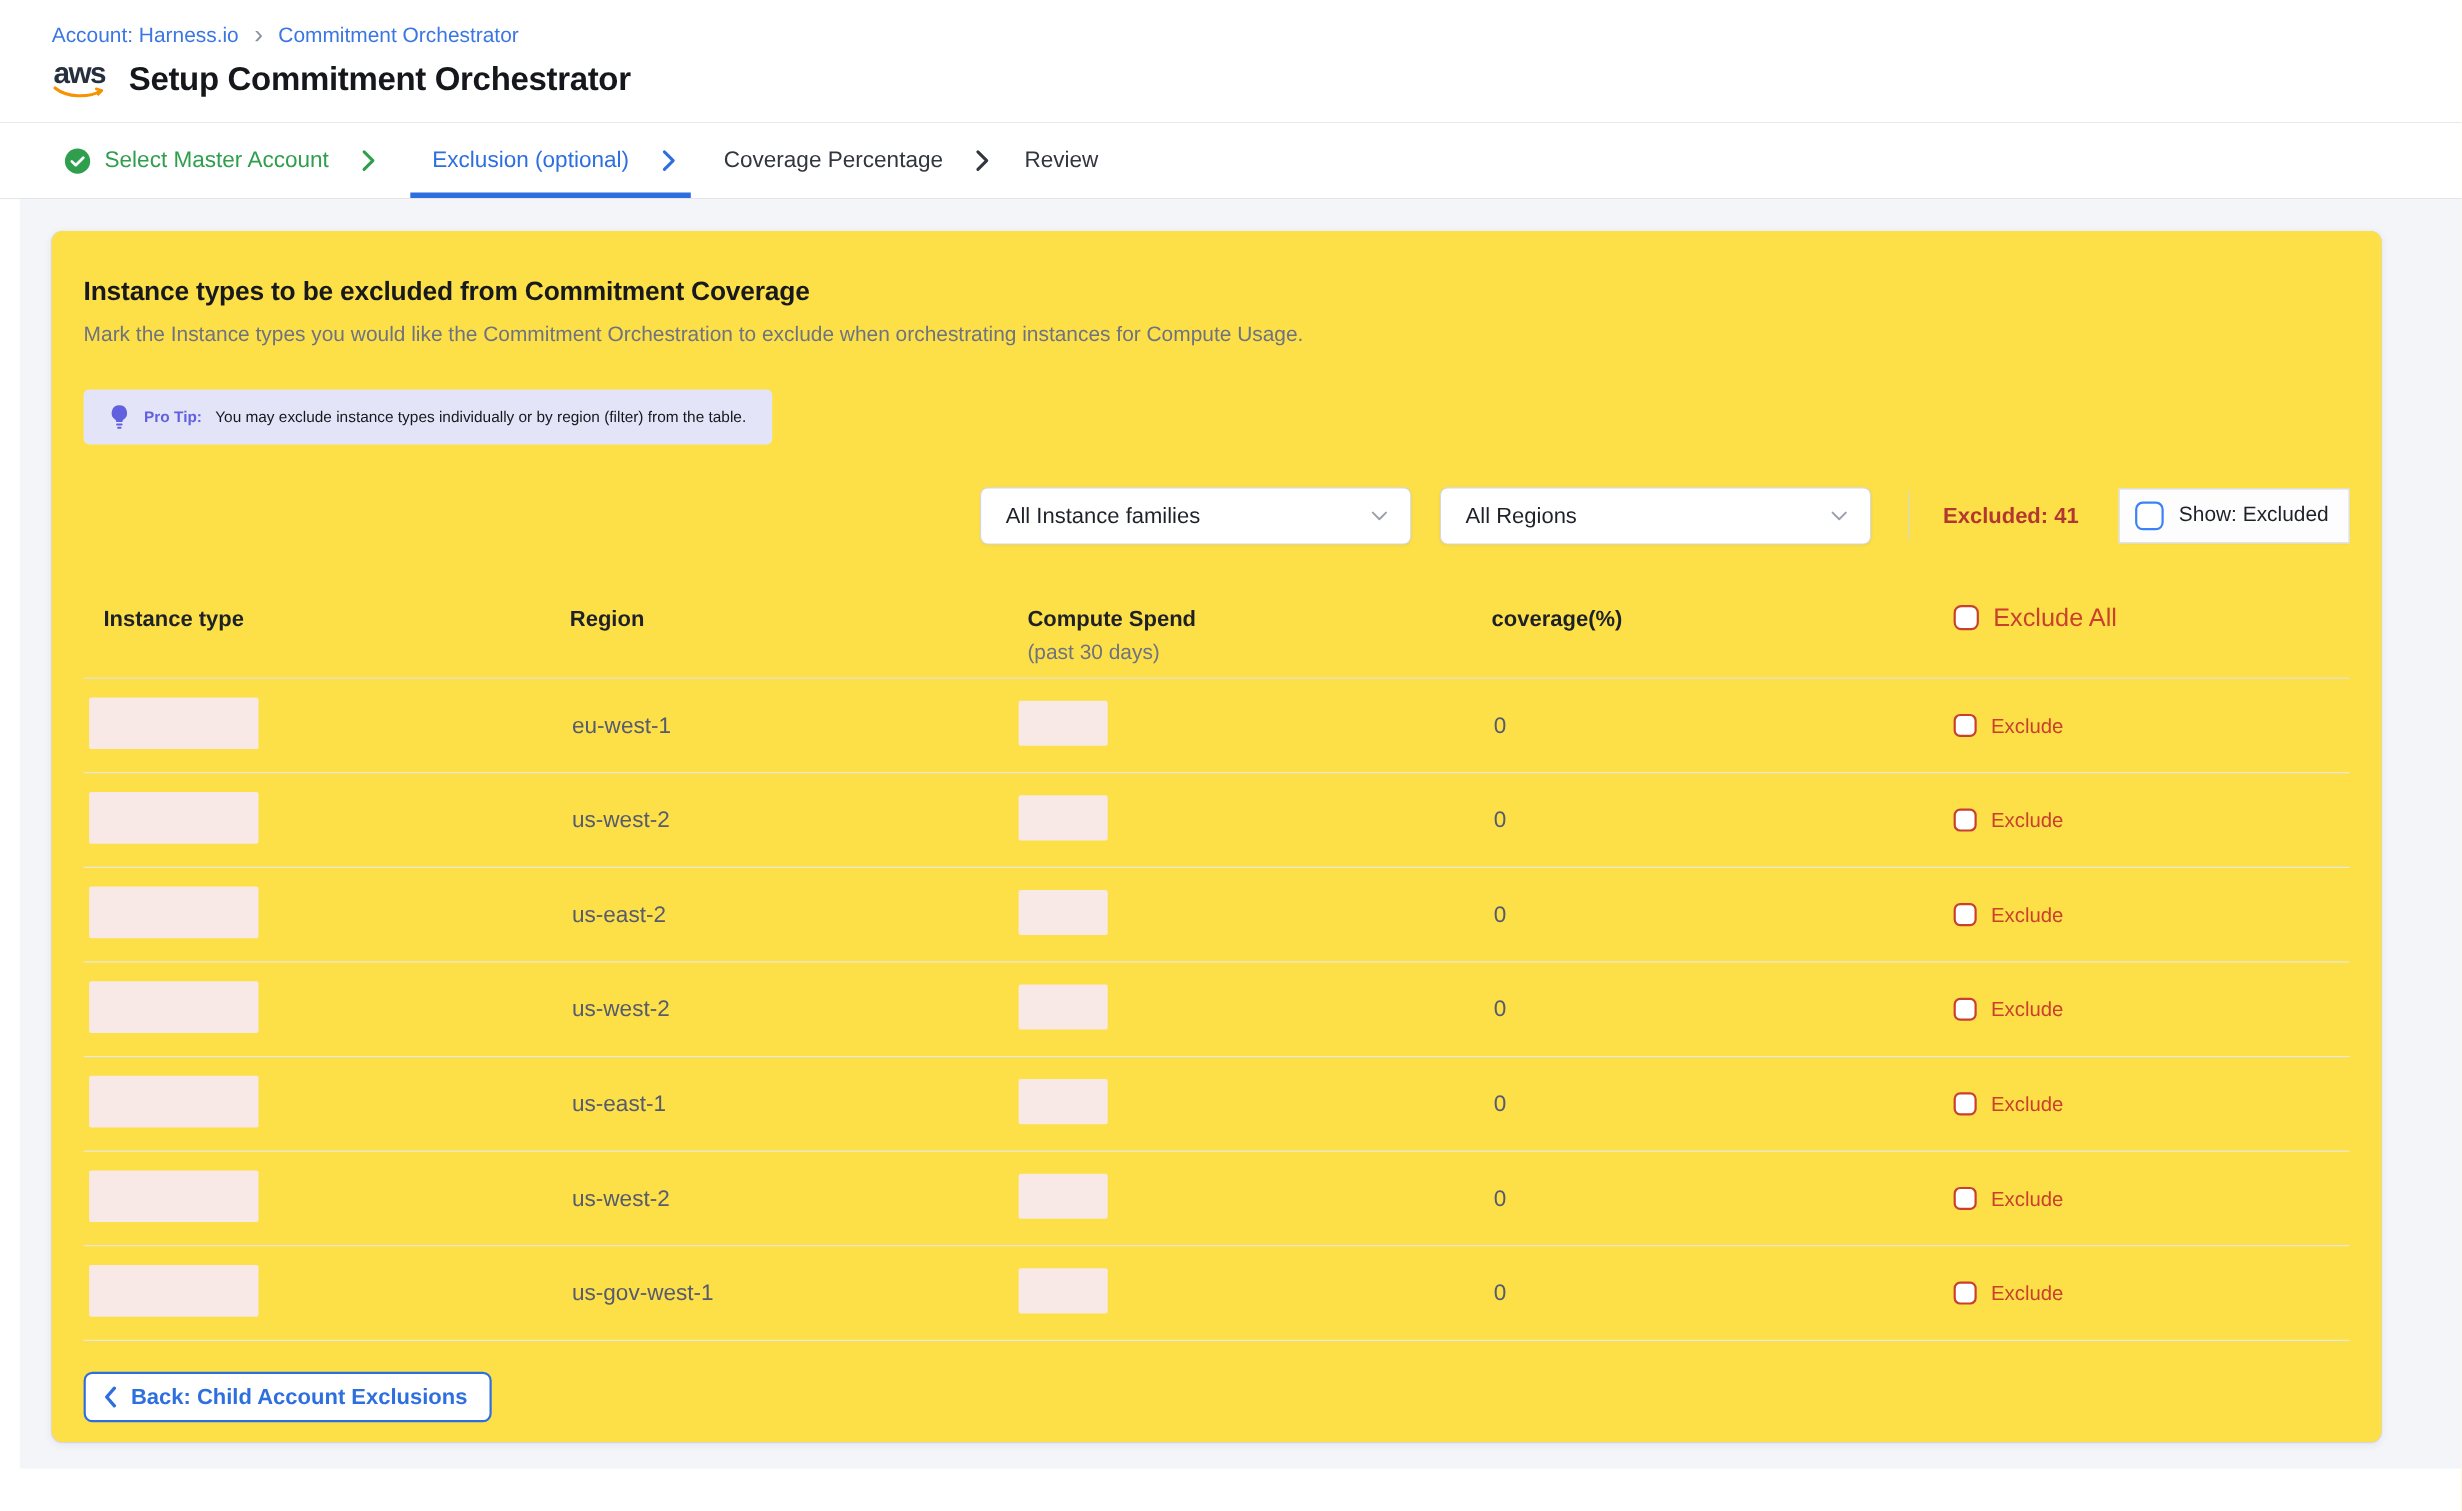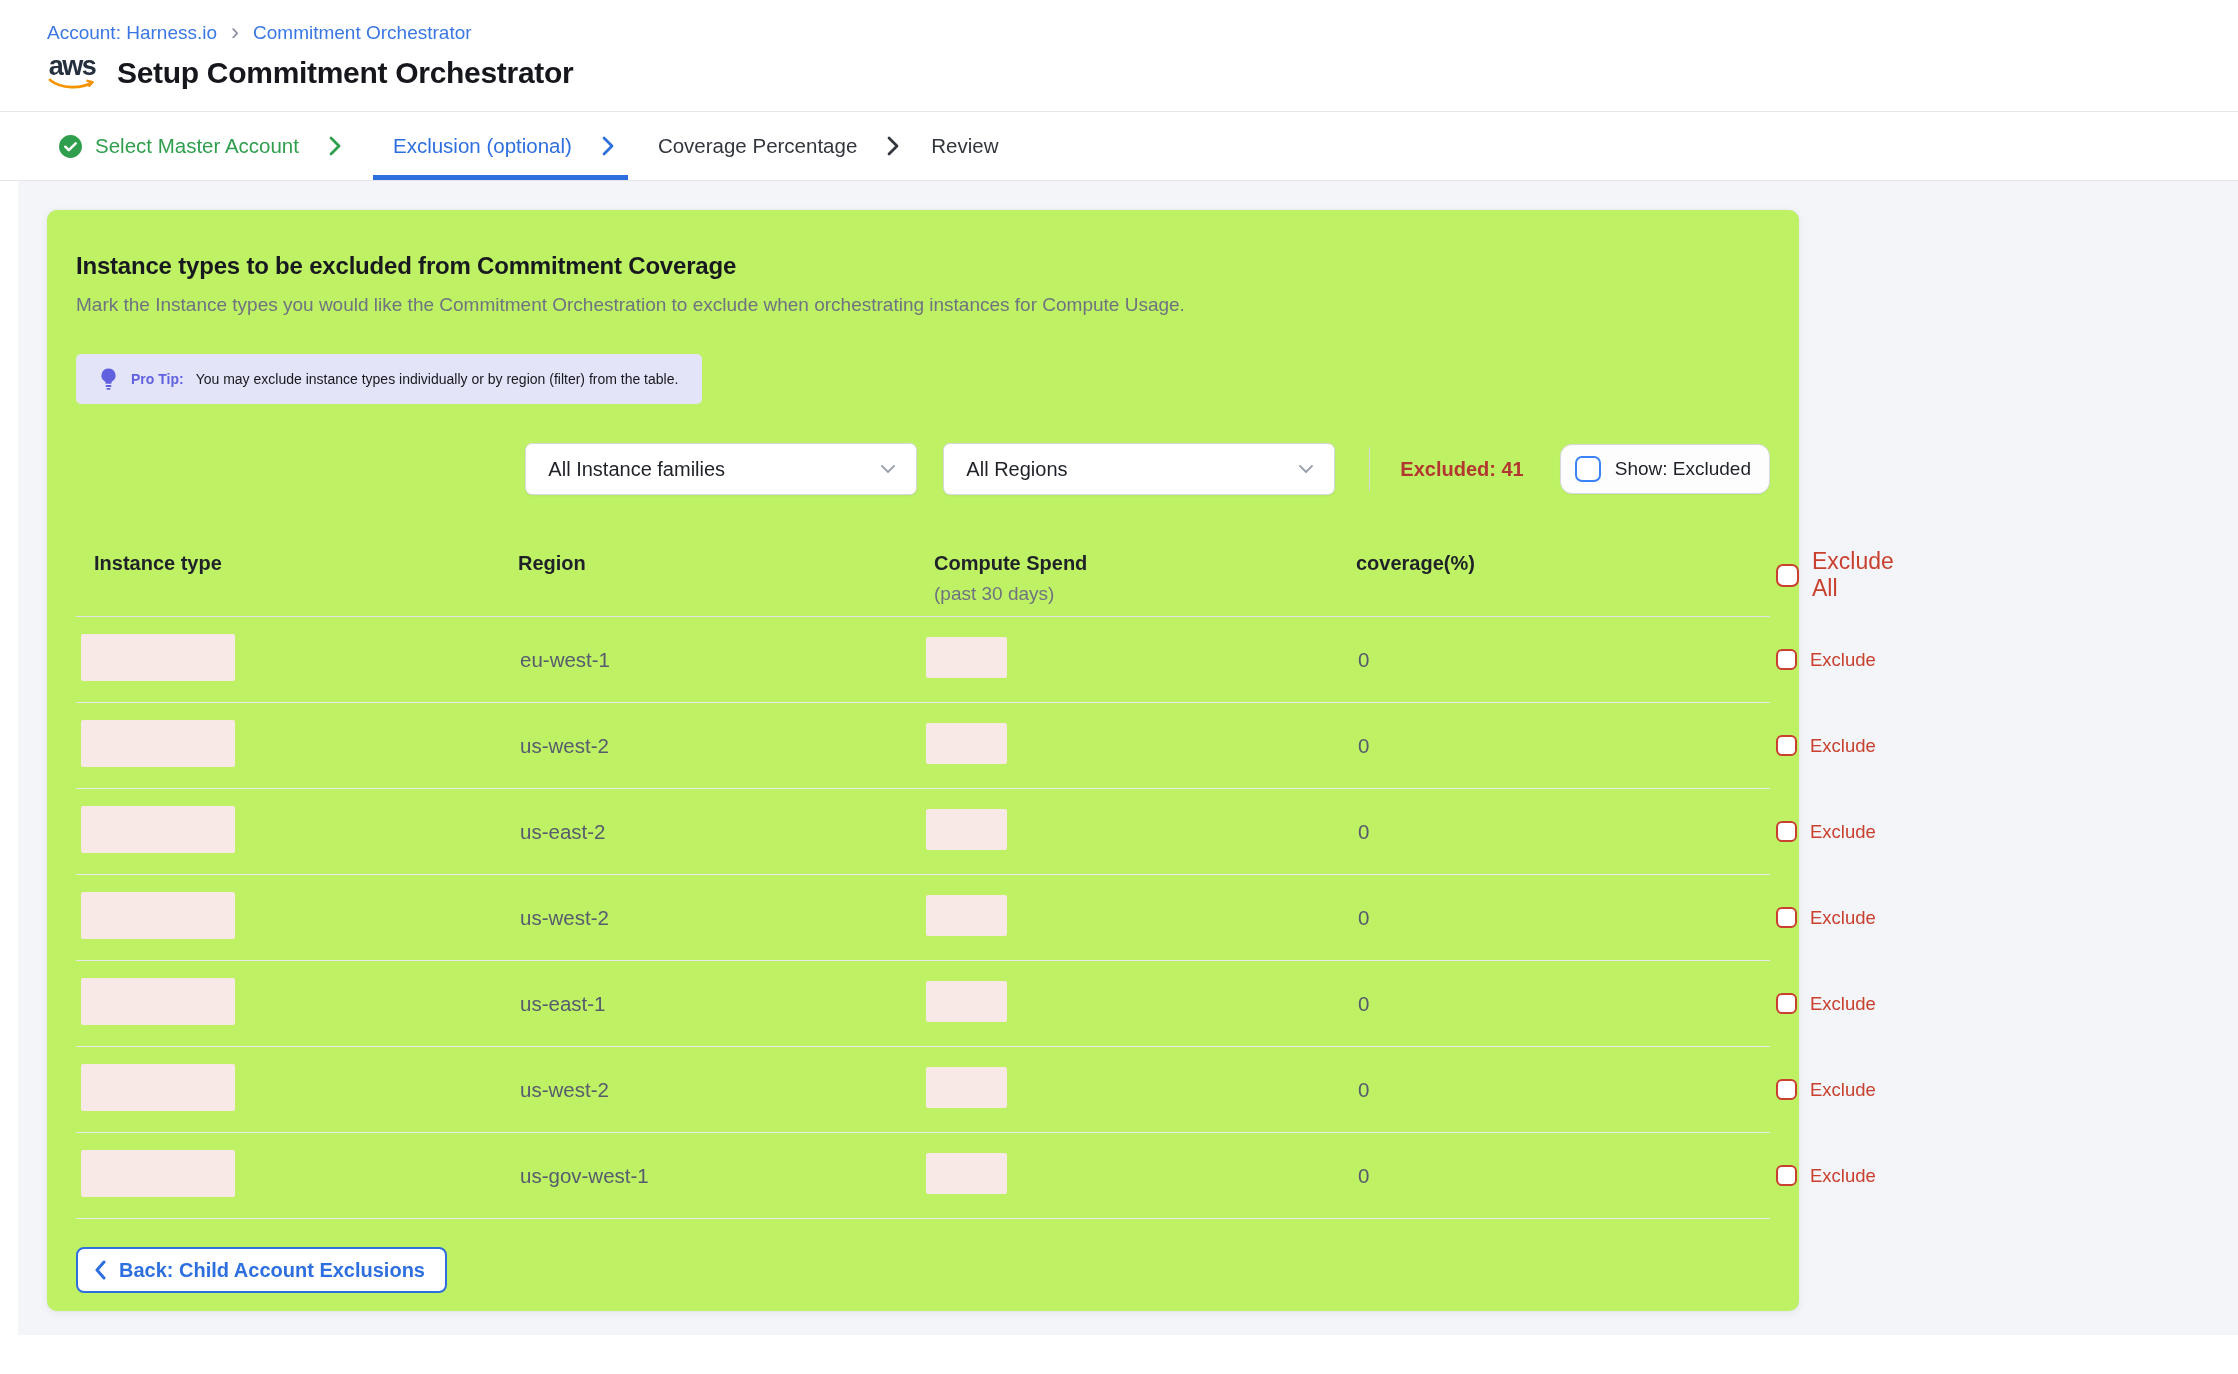--- a/index.html
+++ b/index.html
@@ -30,21 +30,21 @@
   .step{display:flex; align-items:center; gap:28px; margin-right:30px; font-size:20.5px;}
   .step .step-inner{display:flex; align-items:center; gap:12px;}
   .step.completed .step-label{color:var(--green);}
   .step.active{padding:0 12px 0 20px; box-shadow:inset 0 -5px 0 0 var(--blue);}
   .step.active .step-label{color:var(--blue);}
   .step.upcoming .step-label{color:#32363d;}
   .chev{flex:0 0 auto; display:block;}
   
   .content{background:var(--bg-gray); margin-left:18px; height:1154px; padding:29px 0 0 29px;}
   .card{
-    background:#bef264; width:1752px; min-height:1101px; border-radius:10px;
+    background:#fde047; width:2118px; min-height:1101px; border-radius:10px;
     box-shadow:0 2px 8px rgba(40,45,60,0.07), 0 0 1px rgba(40,45,60,0.12);
     padding:42px 29px 2px 29px;
   }
   .card-heading{font-size:24px; font-weight:bold; color:#17191f; letter-spacing:-0.2px;}
   .card-subheading{font-size:19px; color:var(--text-gray); margin-top:14px;}
   
   .pro-tip{margin-top:38px; display:inline-flex; align-items:center; gap:12px;
     background:var(--tip-bg); border-radius:5px; height:50px; padding:0 24px 0 22px; font-size:14px;}
   .pro-tip-label{color:var(--purple); font-weight:bold;}
   .pro-tip-text{color:#16181d;text-align:right;}
@@ -54,21 +54,21 @@
     width:392px; height:52px; background:#fff; border:1px solid var(--border-gray);
     border-radius:7px; display:flex; align-items:center; justify-content:space-between;
     padding:0 20px 0 22px; font-size:20px; color:#1e2128; cursor:pointer;
     box-shadow:0 1px 2px rgba(30,35,50,0.05);
   }
   .select + .select{margin-left:26px;}
   .vdivider{width:1px; height:44px; background:var(--border-gray); margin:0 30px 0 34px;}
   .excluded-count{font-size:20px; font-weight:bold; color:var(--dark-red); white-space:nowrap;}
   .show-box{
     margin-left:36px; height:50px; display:flex; align-items:center; gap:14px;
-    border:1px solid var(--border-gray); border-radius:12px; background:#fdfdfe;
+    border:1px solid var(--border-gray); border-radius:0; background:#fdfdfe;
     padding:0 18px 0 14px; box-shadow:0 1px 2px rgba(30,35,50,0.04); cursor:pointer;
   }
   .show-box-label{font-size:19px; color:#1e2128;}
   
   .cb{background:#fff; border-style:solid; flex:0 0 auto; cursor:pointer;}
   .cb-blue{width:26px; height:26px; border-width:2px; border-color:var(--checkbox-blue); border-radius:7px;}
   .cb-red-lg{width:23px; height:23px; border-width:2px; border-color:var(--red); border-radius:7px;}
   .cb-red{width:21px; height:21px; border-width:2px; border-color:var(--red); border-radius:6px;}
   
   .trow{display:grid; grid-template-columns:434px 416px 422px 420px 1fr; align-items:center;}

